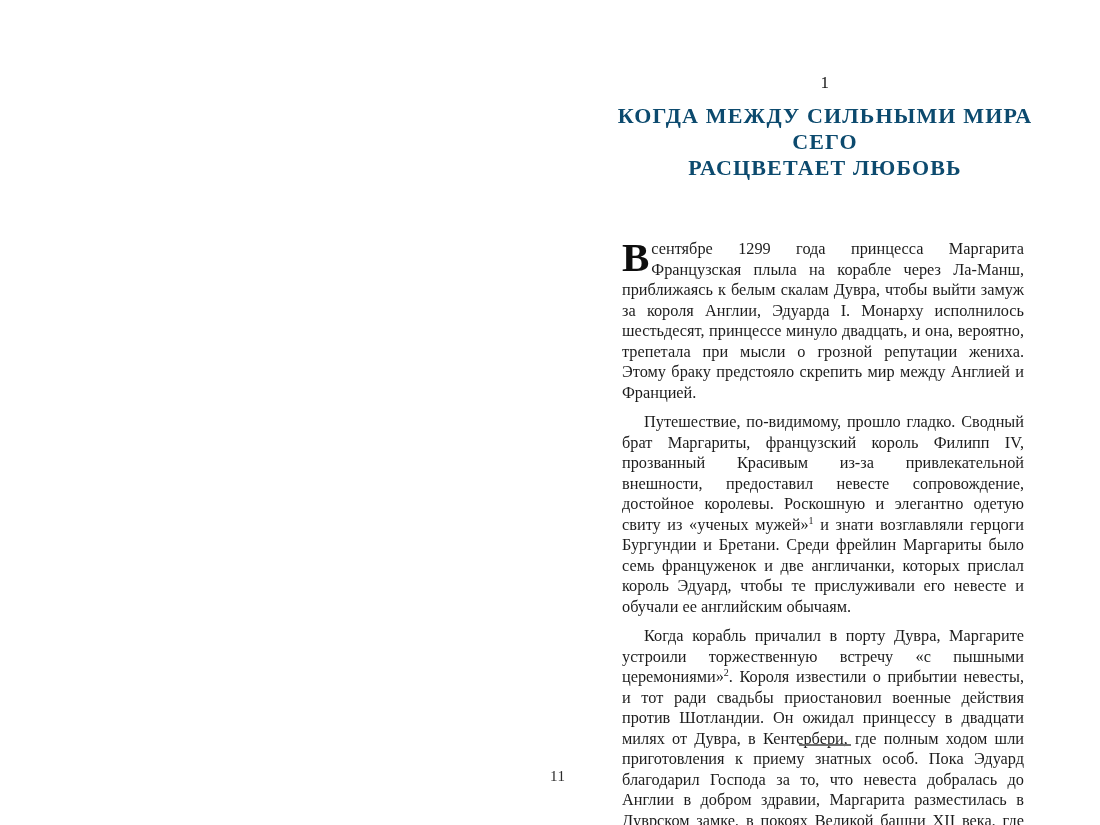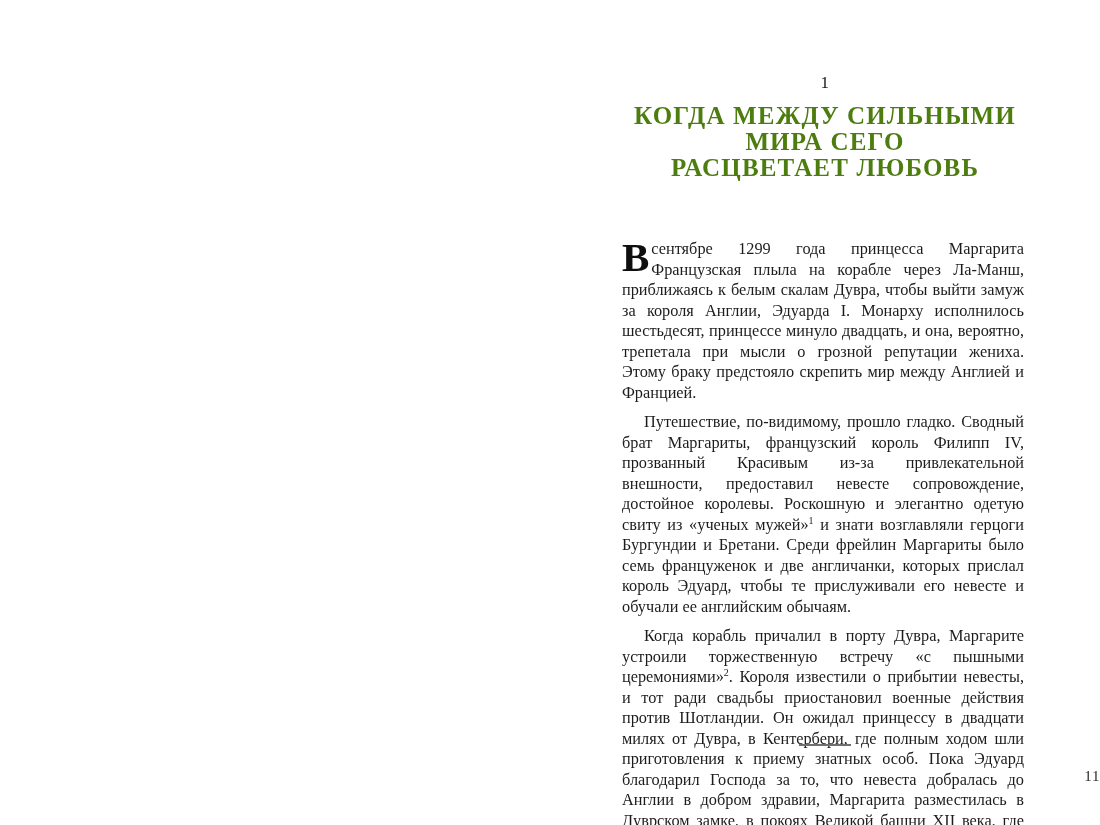--- a/index.html
+++ b/index.html
@@ -43,25 +43,25 @@
     text-align: center;
   }
   .chapter-number {
     font-size: 17px;
     line-height: 22px;
     color: #151515;
     letter-spacing: 0.5px;
   }
   .chapter-title {
     margin-top: 9px;
-    font-size: 25px;
+    font-size: 22px;
     line-height: 26px;
     font-weight: 700;
     letter-spacing: 1.15px;
-    color: #4d7c0f;
+    color: #0c4a6e;
     white-space: pre-line;
   }
 
   
   .textblock {
     position: absolute;
     left: 63px;
     top: 230px;
     width: 420px;
   }
@@ -104,21 +104,21 @@
     border: 0;
     margin: 0;
   }
 
   
   .folio {
     position: absolute;
     left: 0;
     right: 0;
     top: 766px;
-    text-align: right;
+    text-align: left;
     font-size: 15px;
     line-height: 20px;
     color: #2a2a2a;
     letter-spacing: 0.6px;
   }
 </style>
 </head>
 <body>
 
 <div class="spread">

